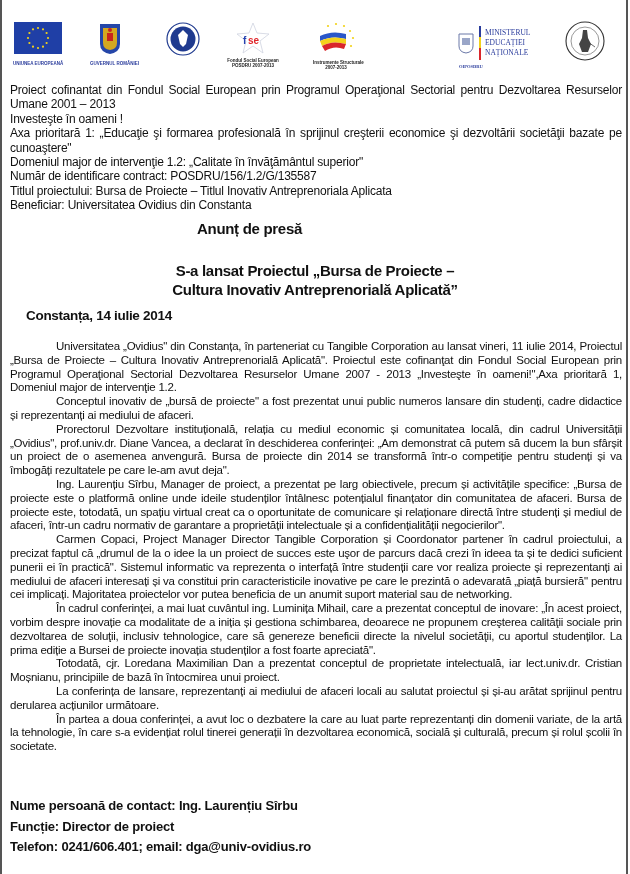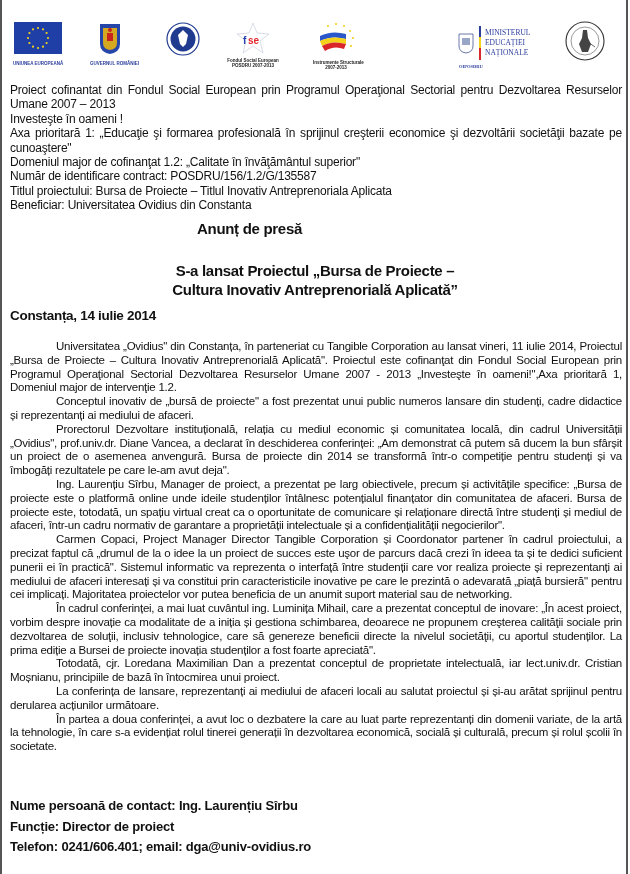--- a/index.html
+++ b/index.html
@@ -17,21 +17,21 @@
   .header-block {
     position: absolute; left: 8px; top: 83px; width: 612px;
     font-size: 12px; line-height: 14.4px; text-align: justify; letter-spacing: -0.2px;
   }
   .header-block p { margin: 0; }
   .announce {
     position: absolute; left: 0; width: 495px; text-align: center;
     font-size: 15px; font-weight: bold; letter-spacing: -0.3px;
   }
   .title { position: absolute; left: 0; width: 626px; text-align: center; font-size: 15px; font-weight: bold; line-height: 19px; letter-spacing: -0.3px;}
-  .dateline { position: absolute; left: 8px; top: 308px; font-size: 13.5px; font-weight: bold; letter-spacing: -0.3px; }
+  .dateline { position: absolute; left: 24px; top: 308px; font-size: 13.5px; font-weight: bold; letter-spacing: -0.3px; }
   .body {
     position: absolute; left: 8px; top: 340px; width: 612px;
     font-size: 11.5px; line-height: 13.8px; text-align: justify; letter-spacing: -0.25px;
   }
   .body p { margin: 0; text-indent: 46px; }
   .contact {
     position: absolute; left: 8px; top: 796px; width: 612px;
     font-size: 13px; font-weight: bold; line-height: 20.5px; letter-spacing: -0.2px;
   }
   .contact p { margin: 0; }
@@ -128,24 +128,24 @@
       <svg width="42" height="42">
         <circle cx="21" cy="21" r="19" fill="#fff" stroke="#333" stroke-width="1.1"></circle>
         <circle cx="21" cy="21" r="14" fill="none" stroke="#555" stroke-width="0.6"></circle>
         <path d="M19 10 L23 10 L24 18 L27 24 L24 32 L18 32 L15 24 L18 18 Z" fill="#444"></path>
         <path d="M24 22 L31 27" stroke="#444" stroke-width="0.8"></path>
       </svg>
     </div>
   </div>
 
   <div class="header-block">
-    <p>Proiect cofinantat din Fondul Social European prin Programul Operaţional Sectorial pentru Dezvoltarea Resurselor Umane 2007 – 2013</p>
+    <p>Proiect cofinantat din Fondul Social European prin Programul Operaţional Sectorial pentru Dezvoltarea Resurselor Umane 2001 – 2013</p>
     <p>Investeşte în oameni !</p>
     <p>Axa prioritară 1: „Educaţie şi formarea profesională în sprijinul creşterii economice şi dezvoltării societăţii bazate pe cunoaştere"</p>
-    <p>Domeniul major de cofinanţat 1.2: „Calitate în învăţământul superior"</p>
+    <p>Domeniul major de intervenţie 1.2: „Calitate în învăţământul superior"</p>
     <p>Număr de identificare contract: POSDRU/156/1.2/G/135587</p>
     <p>Titlul proiectului: Bursa de Proiecte – Titlul Inovativ Antreprenoriala Aplicata</p>
     <p>Beneficiar: Universitatea Ovidius din Constanta</p>
   </div>
 
   <div class="announce" style="top:220px;">Anunț de presă</div>
 
   <div class="title" style="top:261px;">
     <div>S-a lansat Proiectul „Bursa de Proiecte –</div>
     <div>Cultura Inovativ Antreprenorială Aplicată”</div>

